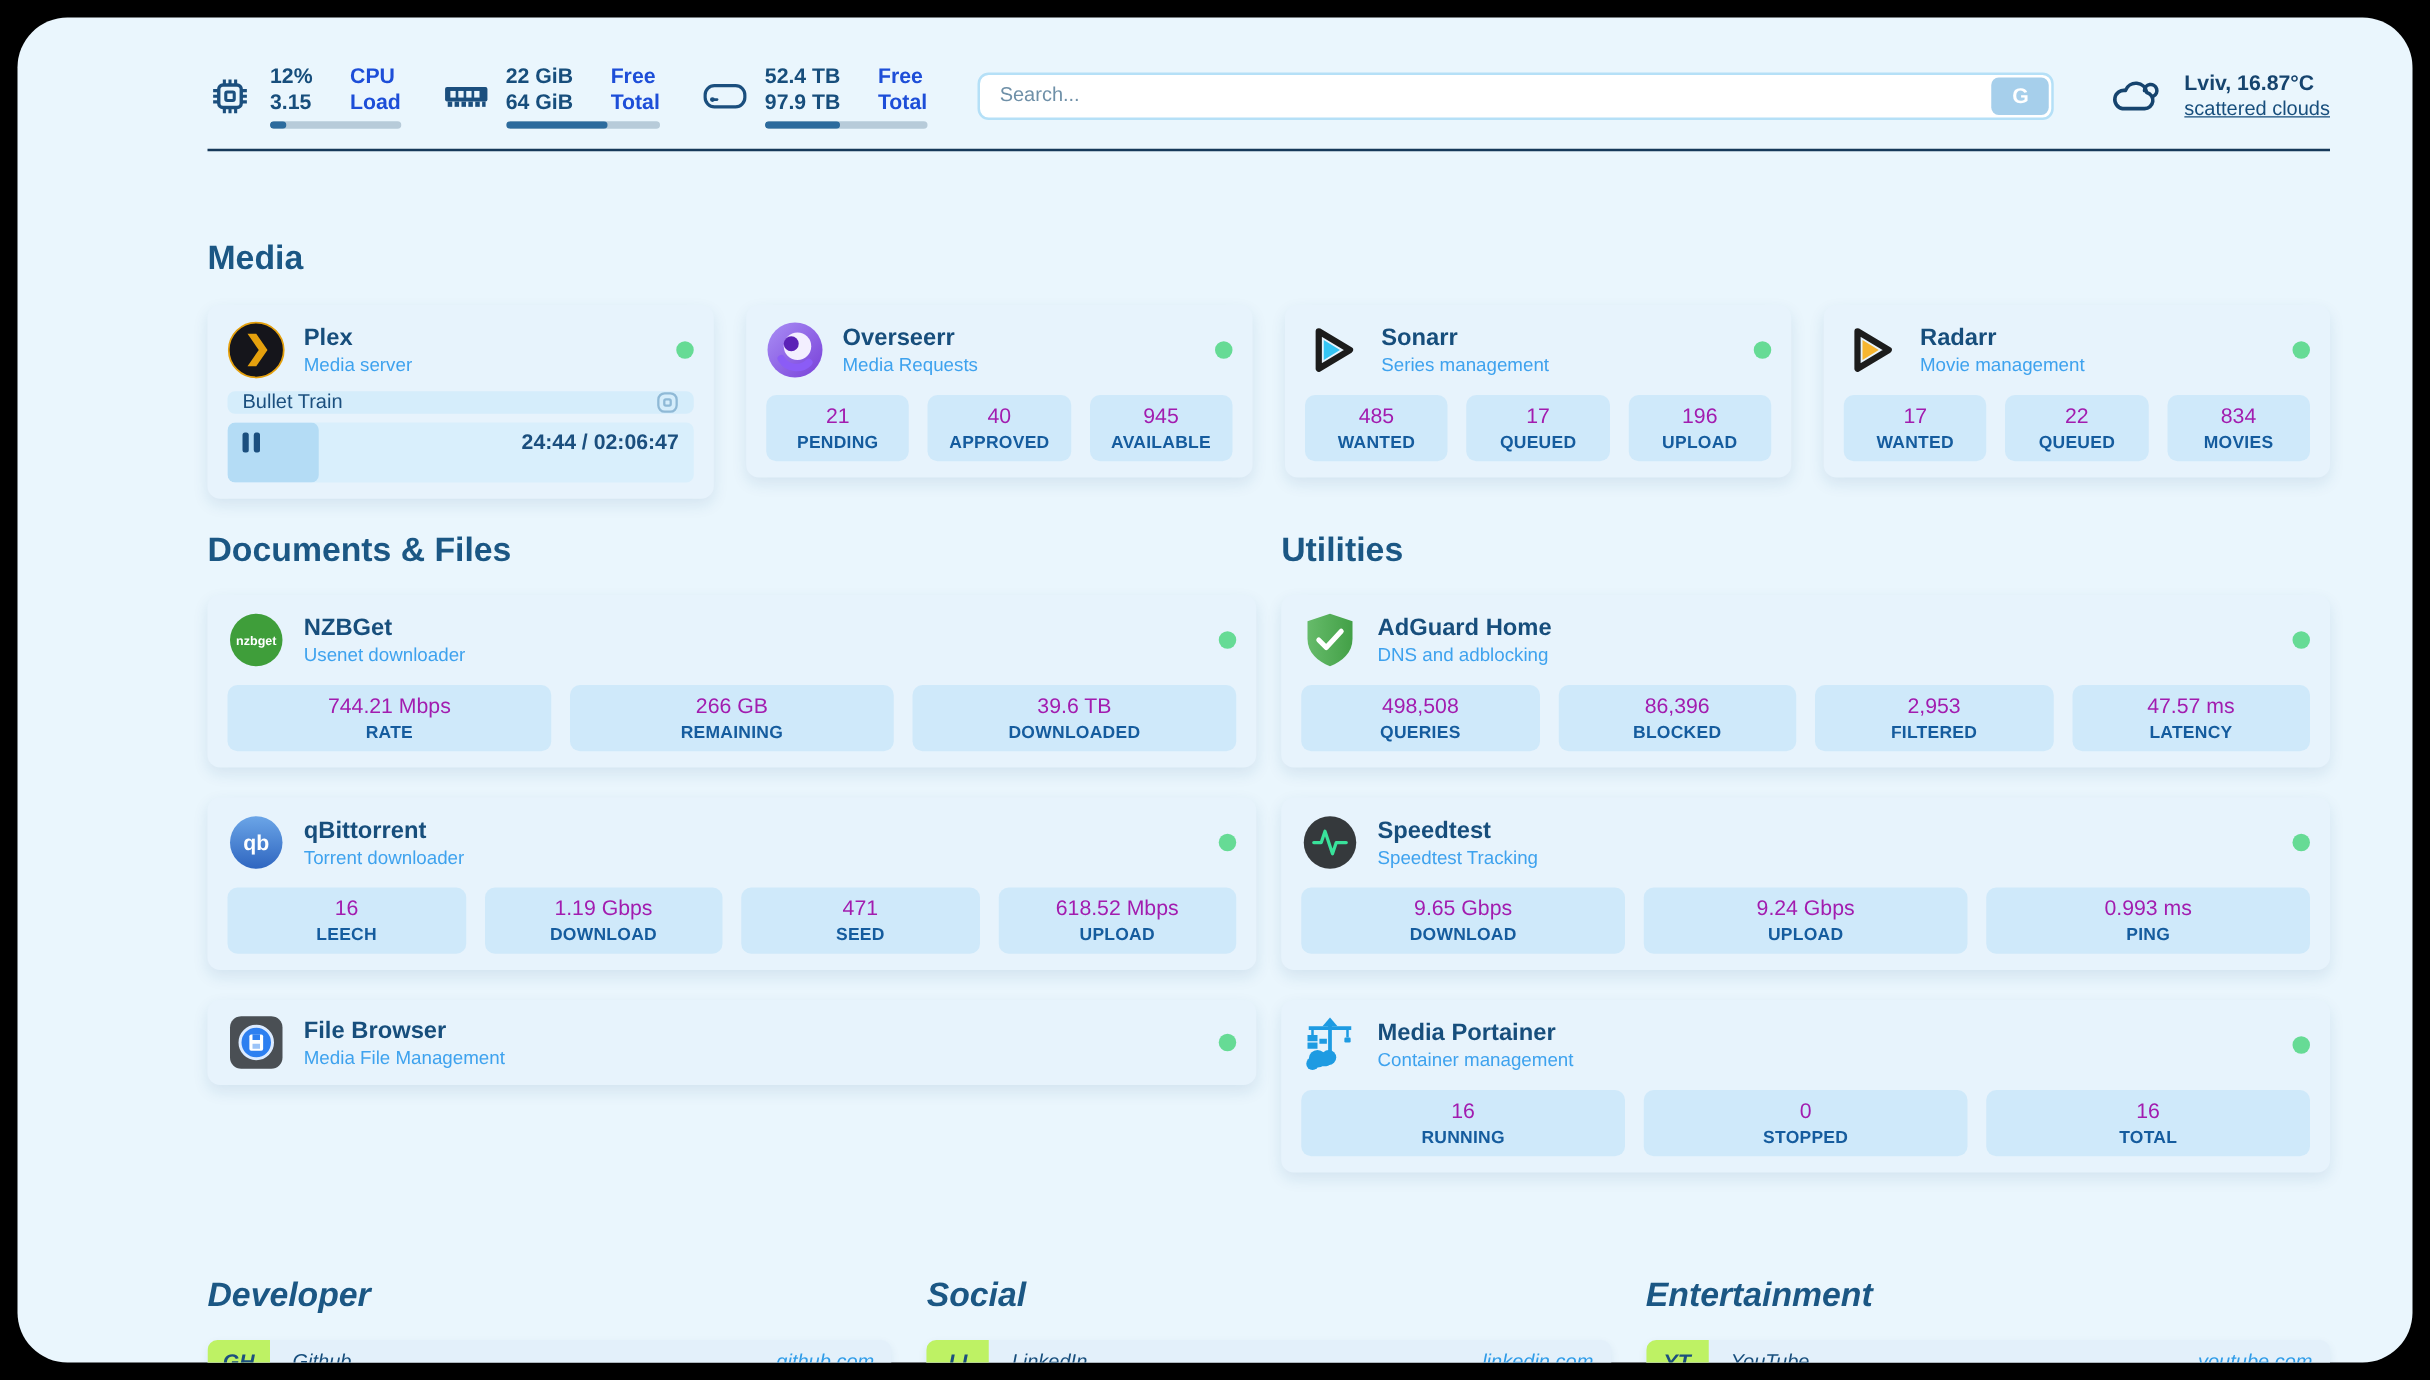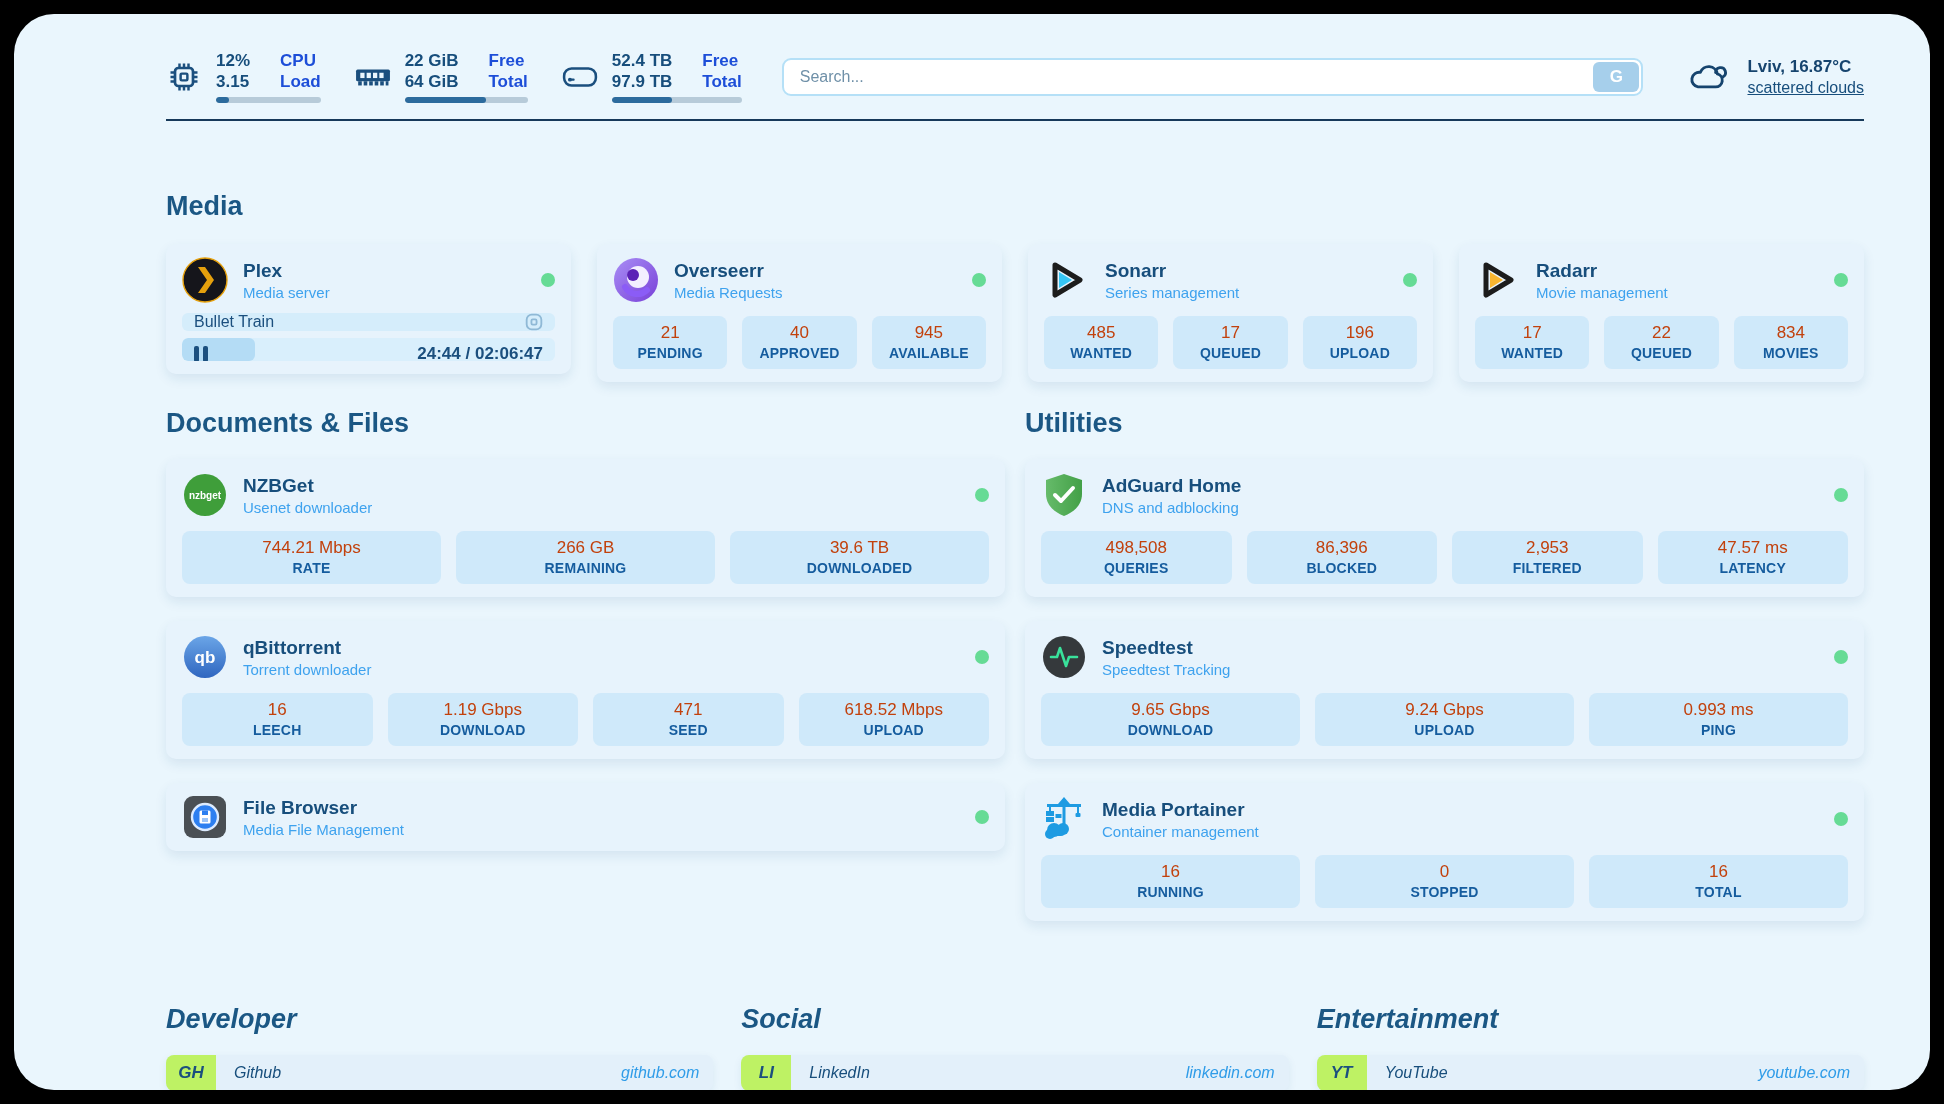--- a/index.html
+++ b/index.html
@@ -53,28 +53,28 @@
   .card-head { display:flex; align-items:center; gap:15px; }
   .app-icon { width:46px; height:46px; flex:0 0 auto; }
   .app-icon svg { width:100%; height:100%; display:block; }
   .app-titles { display:flex; flex-direction:column; }
   .app-title { font-size:19px; font-weight:700; color:#174e7c; line-height:24px; }
   .app-sub { font-size:15px; color:#3ea2ee; line-height:19px; }
   .status-dot { width:14px; height:14px; border-radius:50%; background:#66db95; margin-left:auto; flex:0 0 auto; }
 
   .stats-row { display:flex; gap:15px; margin-top:13px; }
   .stat-tile { flex:1; background:#cfe9fa; border-radius:8px; text-align:center; padding:6px 4px 7px; }
-  .stat-tile .v { font-size:17px; color:#c2410c; line-height:22px; }
+  .stat-tile .v { font-size:17px; color:#a21caf; line-height:22px; }
   .stat-tile .l { font-size:14px; font-weight:700; color:#155c9e; line-height:18px; letter-spacing:.2px; }
 
   .np-row { margin-top:10px; background:#d5edfb; border-radius:6px; height:18px; display:flex; align-items:center; padding:0 10px 0 12px; }
   .np-title { font-size:16px; color:#1b4f7e; }
   .np-widget { margin-left:auto; width:22px; height:22px; color:#8fb9d6; }
   .np-widget svg { width:100%; height:100%; }
-  .np-bar { margin-top:7px; position:relative; background:#d9effc; border-radius:6px; height:23px; overflow:hidden; }
+  .np-bar { margin-top:7px; position:relative; background:#d9effc; border-radius:6px; height:48px; overflow:hidden; }
   .np-fill { position:absolute; left:0; top:0; bottom:0; background:#b4dcf5; border-radius:6px; }
   .np-pause { position:absolute; left:12px; top:8px; width:14px; height:16px; }
   .np-pause i { display:inline-block; width:5px; height:16px; background:#1b4f7e; border-radius:2px; }
   .np-pause i + i { margin-left:4px; }
   .np-time { position:absolute; right:12px; top:0; line-height:32px; font-size:17px; font-weight:700; color:#1b4f7e; }
 
   .two-col { margin-top:26px; display:grid; grid-template-columns:1fr 1fr; gap:0 20px; }
   .col .section-title { margin-bottom:20px; }
   .col .card { margin-bottom:24px; }
   .col .card.slim { padding:11px 16px; }

